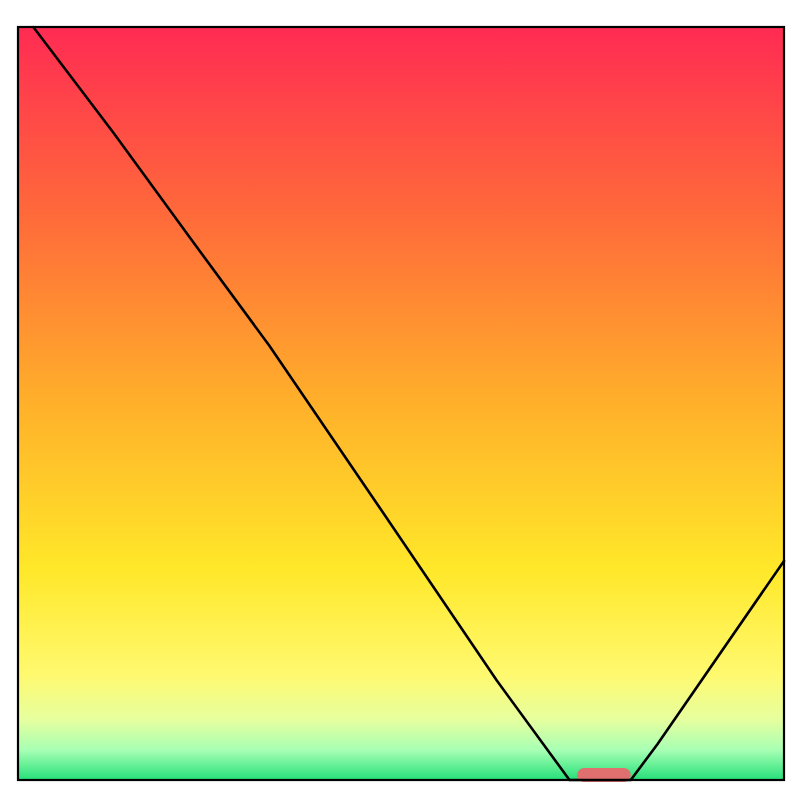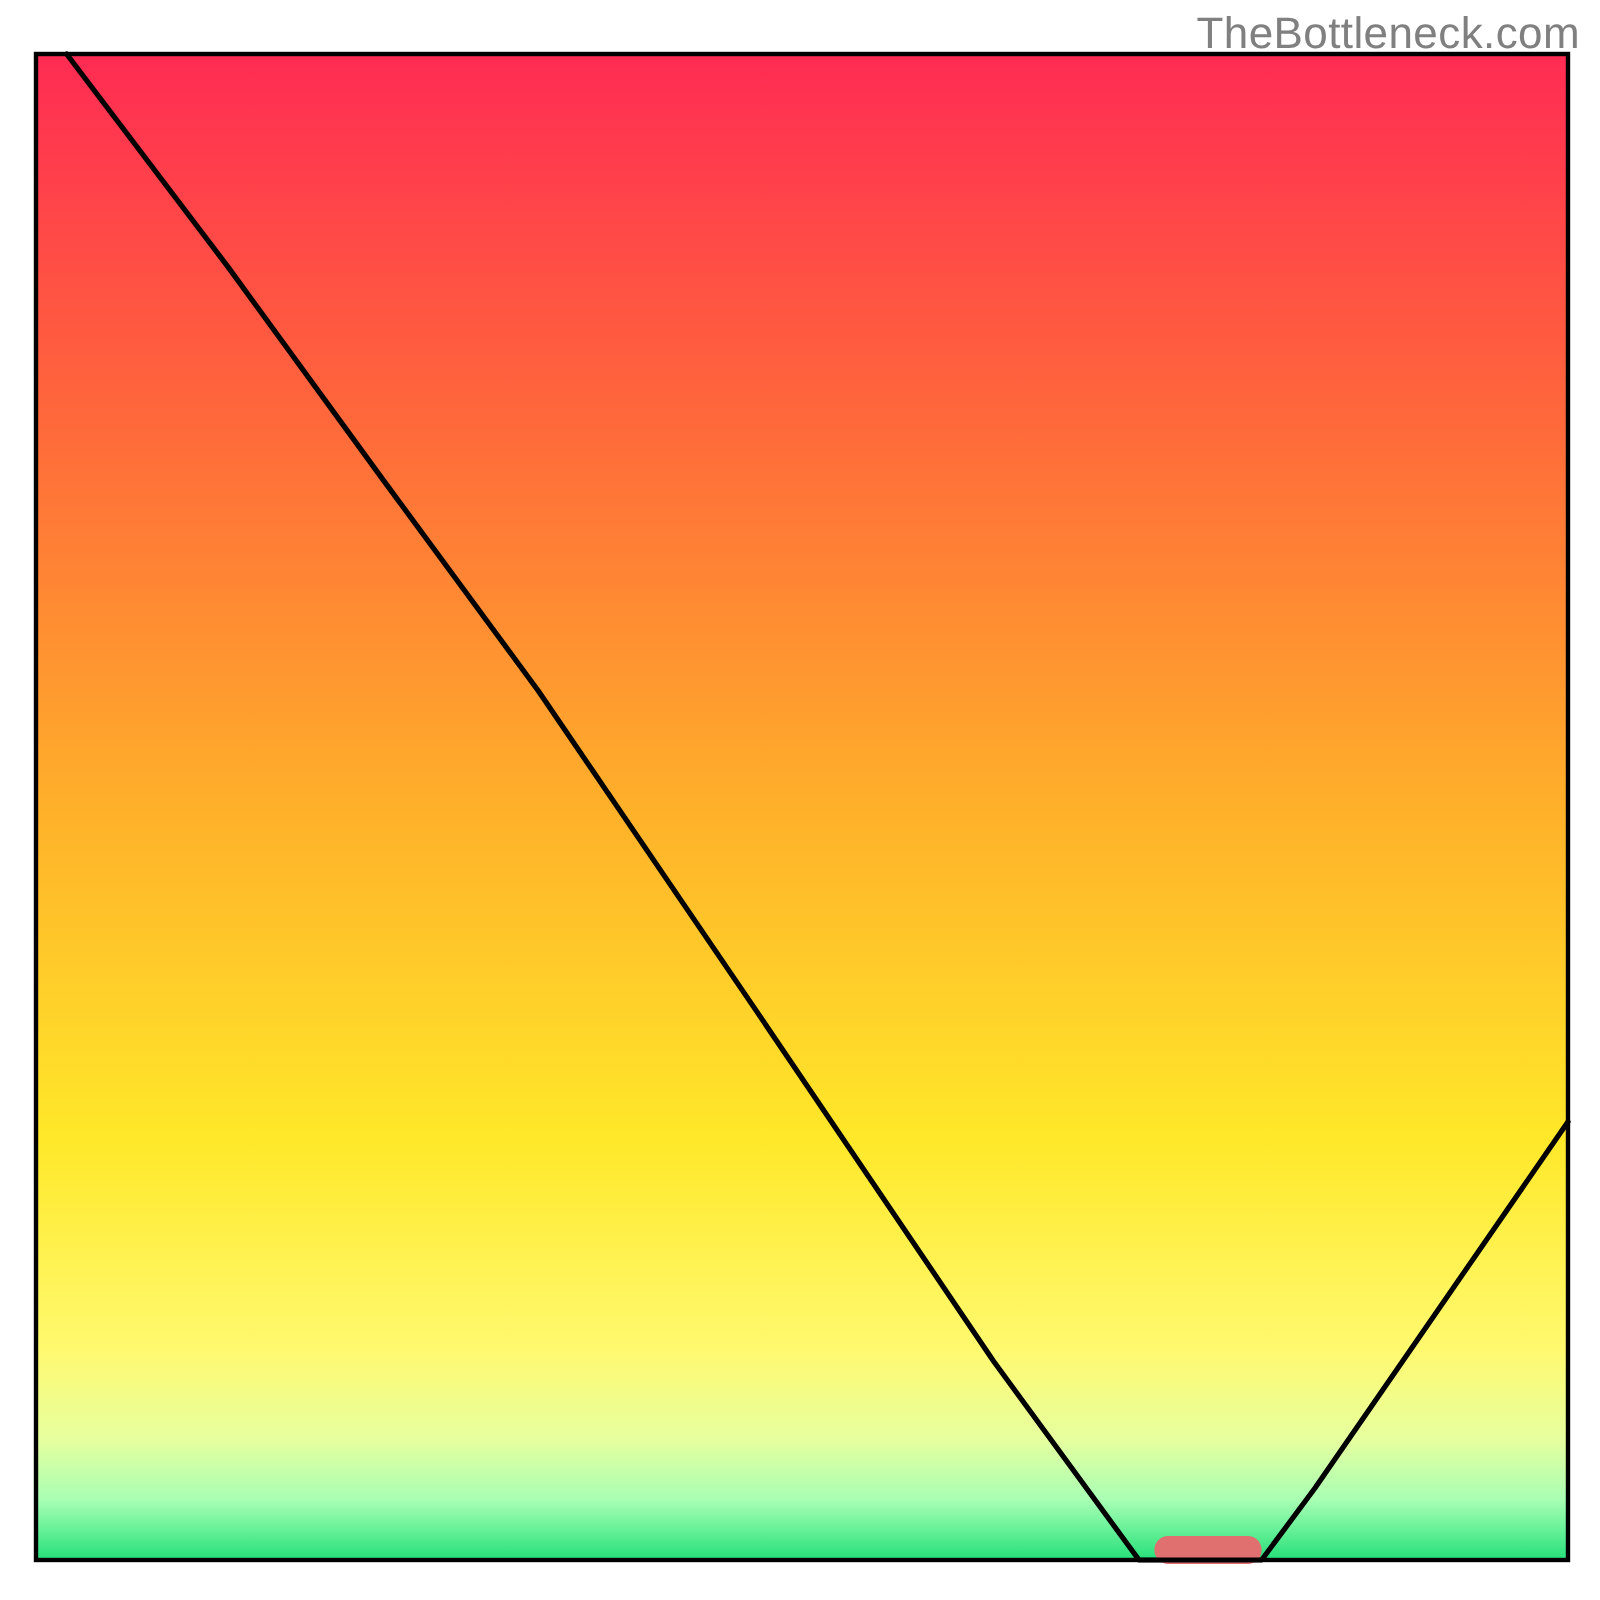--- a/index.html
+++ b/index.html
@@ -49,14 +49,13 @@
         </linearGradient>
     </defs>
 
     <rect id="plot-rect" x="18" y="27" width="766" height="753" fill="url(#bg-grad)" stroke="#000000" stroke-width="2.2"></rect>
 
     <rect id="marker-pill" rx="7" ry="7" fill="#e07070" x="577.2" y="768.0" width="53.6" height="14.0"></rect>
 
     <path id="curve-path" fill="none" stroke="#000000" stroke-width="2.6" stroke-linecap="round" stroke-linejoin="round" d="M33.3 27.0 L113.8 133.2 L191.1 239.3 L269.2 345.5 L378.0 505.2 L496.8 680.6 L569.5 780.0 L630.8 780.0 L657.6 743.9 L784.0 560.9"></path>
   </svg>
 
-  <div class="watermark">TheBottleneck.com</div>
 </div>
 
 </body></html>

